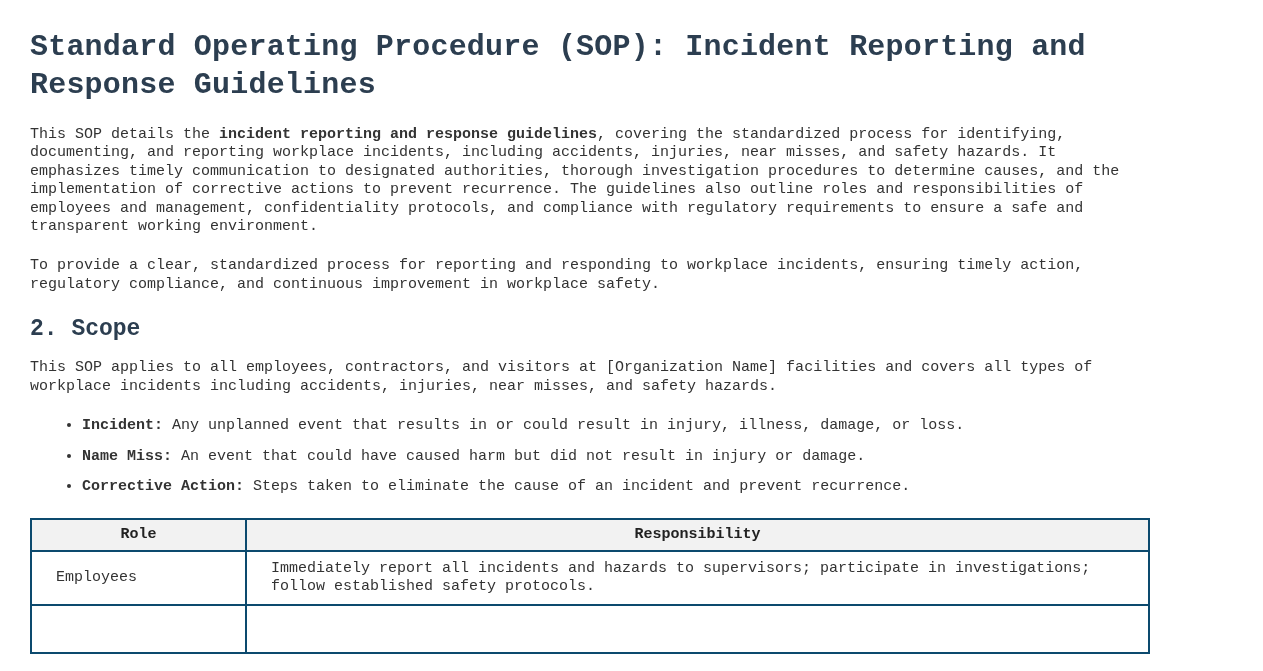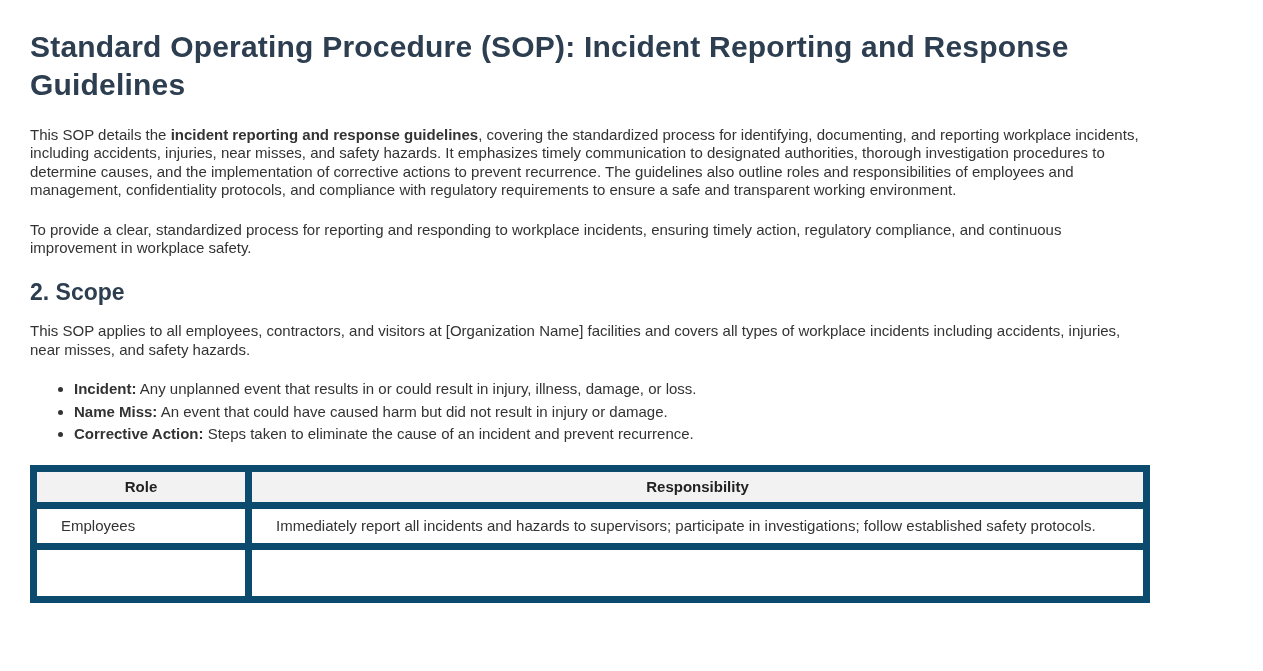--- a/index.html
+++ b/index.html
@@ -7,21 +7,21 @@
     padding: 0;
     background: #ffffff;
     width: 1263px;
     height: 671px;
     overflow: hidden;
   }
   .page {
     box-sizing: border-box;
     width: 1180px;
     padding: 28px 30px 0 30px;
-    font-family: Liberation Sans, sans-serif;
+    font-family: Liberation Mono, monospace;
     color: #333333;
   }
   h1.doc-title {
     margin: 0 0 22px 0;
     font-size: 30px;
     line-height: 38px;
     font-weight: bold;
     color: #2c3e50;
     letter-spacing: 0.2px;
   }
@@ -43,32 +43,32 @@
     color: #333333;
   }
   ul.def-list {
     margin: 0 0 21px 0;
     padding: 0 0 0 40px;
     font-size: 15px;
     line-height: 18.6px;
     color: #333333;
   }
   ul.def-list li {
-    margin: 4px;
+    margin: 12px;
   }
   table.roles-table {
     width: 100%;
     border-collapse: collapse;
     font-size: 15px;
     color: #333333;
     table-layout: fixed;
   }
   table.roles-table th,
   table.roles-table td {
-    border: 7px solid #0c4a6e;
+    border: 2px solid #0c4a6e;
     line-height: 18px;
   }
   table.roles-table th {
     background: #f2f2f2;
     font-weight: bold;
     text-align: center;
     padding: 6px 10px;
     color: #222222;
   }
   table.roles-table td {

